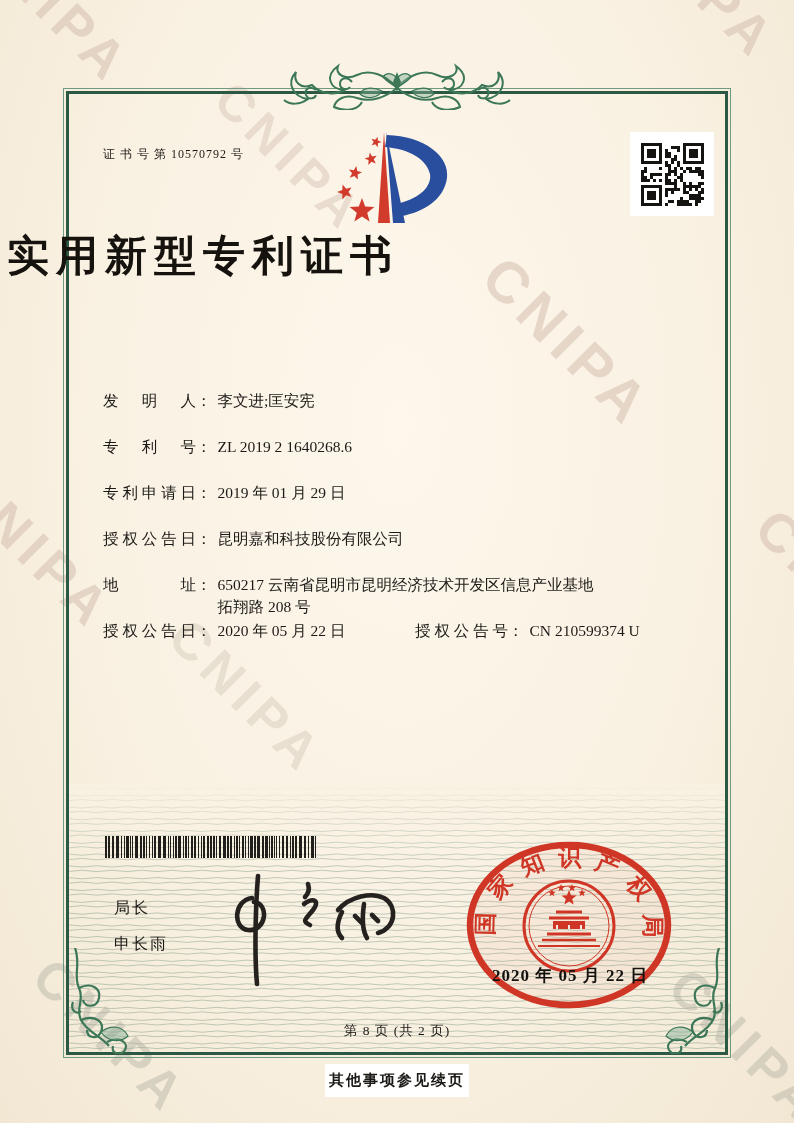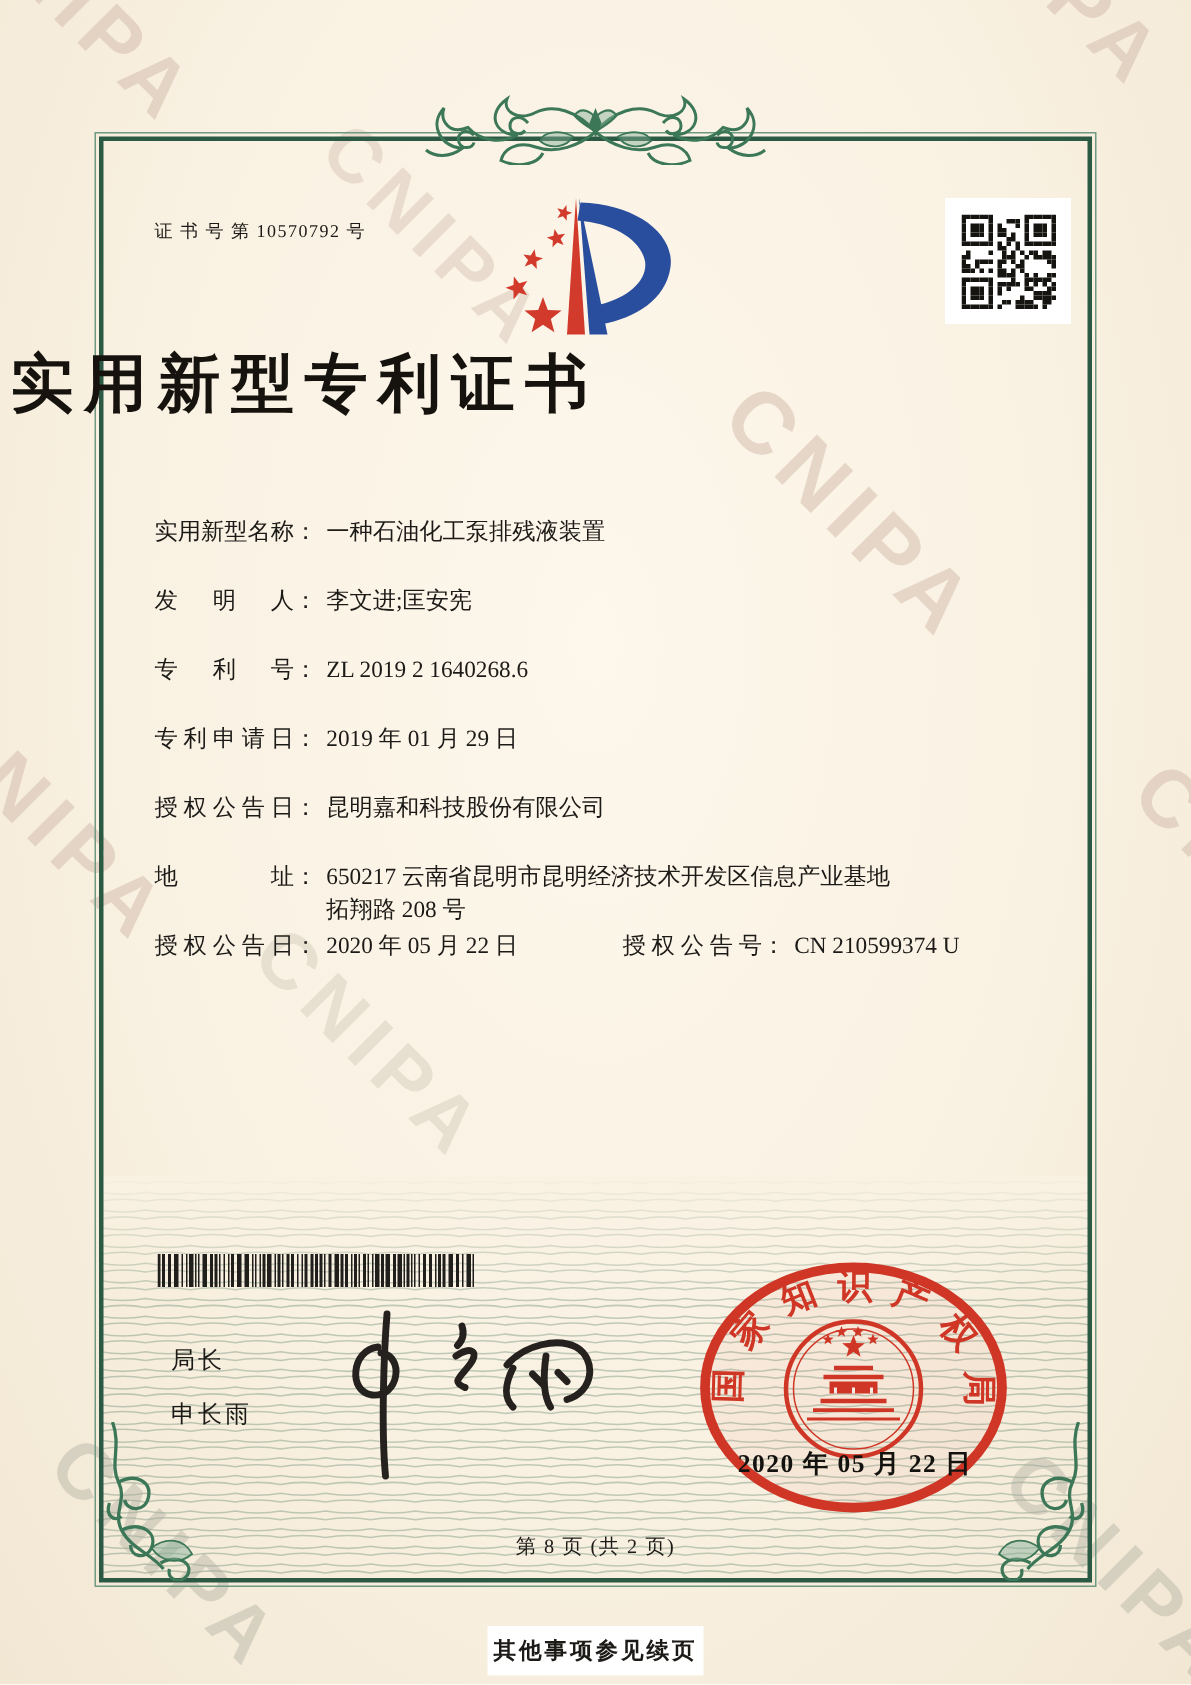--- a/index.html
+++ b/index.html
@@ -75,21 +75,21 @@
   .sig path{fill:none;stroke:#25211e;stroke-width:4.6;stroke-linecap:round;stroke-linejoin:round;}
   .seal{position:absolute;left:462px;top:838px;z-index:4;}
   .seal-date{
     position:absolute;left:478px;top:964px;width:184px;text-align:center;z-index:5;
     font-size:17px;font-weight:bold;letter-spacing:1px;color:#14120f;
   }
   .page-info{position:absolute;left:0;top:1022px;width:794px;text-align:center;font-size:13.5px;z-index:3;letter-spacing:1px;}
   .note-box{
     position:absolute;left:50%;top:1064px;transform:translateX(-50%);
     background:#ffffff;padding:7px 4px;z-index:3;
-    font-size:15px;font-weight:bold;letter-spacing:2px;white-space:nowrap;margin-top:20px;
+    font-size:15px;font-weight:bold;letter-spacing:2px;white-space:nowrap;
   }
 </style>
 </head>
 <body>
 
 <div class="page">
 
   <svg class="guilloche" id="waves" width="660" height="270" viewBox="0 0 660 270">
       <path d="M0 5.0 q15 -2.7 30 0 q15 -2.7 30 0 q15 -2.7 30 0 q15 -2.7 30 0 q15 -2.7 30 0 q15 -2.7 30 0 q15 -2.7 30 0 q15 -2.7 30 0 q15 -2.7 30 0 q15 -2.7 30 0 q15 -2.7 30 0 q15 -2.7 30 0 q15 -2.7 30 0 q15 -2.7 30 0 q15 -2.7 30 0 q15 -2.7 30 0 q15 -2.7 30 0 q15 -2.7 30 0 q15 -2.7 30 0 q15 -2.7 30 0 q15 -2.7 30 0 q15 -2.7 30 0"></path>
       <path d="M0 10.9 q15 2.7 30 0 q15 2.7 30 0 q15 2.7 30 0 q15 2.7 30 0 q15 2.7 30 0 q15 2.7 30 0 q15 2.7 30 0 q15 2.7 30 0 q15 2.7 30 0 q15 2.7 30 0 q15 2.7 30 0 q15 2.7 30 0 q15 2.7 30 0 q15 2.7 30 0 q15 2.7 30 0 q15 2.7 30 0 q15 2.7 30 0 q15 2.7 30 0 q15 2.7 30 0 q15 2.7 30 0 q15 2.7 30 0 q15 2.7 30 0"></path>
@@ -424,23 +424,20 @@
         <rect x="39" y="60" width="3" height="3"></rect>
         <rect x="42" y="60" width="3" height="3"></rect>
         <rect x="45" y="60" width="3" height="3"></rect>
         <rect x="48" y="60" width="3" height="3"></rect>
         <rect x="54" y="60" width="3" height="3"></rect>
       </svg>
   </div>
 
   <div class="title">实用新型专利证书</div>
 
-  <div class="frow" style="top:344px">
-    <span class="flabel">实用新型名称</span><span class="fcolon">：</span><span class="fvalue">一种石油化工泵排残液装置</span>
-  </div>
   <div class="frow" style="top:390px">
     <span class="flabel">发明人</span><span class="fcolon">：</span><span class="fvalue">李文进;匡安宪</span>
   </div>
   <div class="frow" style="top:436px">
     <span class="flabel">专利号</span><span class="fcolon">：</span><span class="fvalue">ZL 2019 2 1640268.6</span>
   </div>
   <div class="frow" style="top:482px">
     <span class="flabel">专利申请日</span><span class="fcolon">：</span><span class="fvalue">2019 年 01 月 29 日</span>
   </div>
   <div class="frow" style="top:528px">

